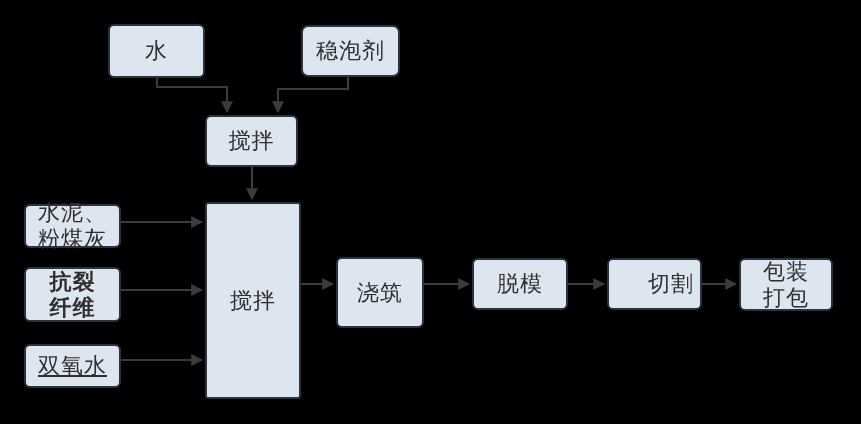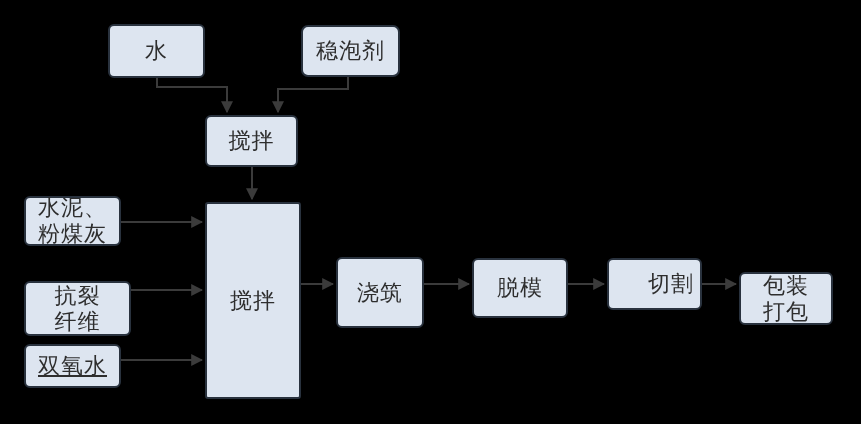--- a/index.html
+++ b/index.html
@@ -39,28 +39,28 @@
     text-align: center;
     color: #2e2e2e;
     font-size: 22px;
     line-height: 26px;
     white-space: pre-line;
     letter-spacing: 1px;
   }
   .n-water     { left:108px; top:24px;  width:97px; height:54px; }
   .n-foam      { left:301px; top:25px;  width:99px; height:52px;border-radius:7px; }
   .n-premix    { left:205px; top:115px; width:93px; height:52px; }
-  .n-cement    { left:24px;  top:196px; width:97px; height:50px; }
-  .n-fiber     { left:24px;  top:281px; width:107px; height:55px; }
+  .n-cement    { left:24px;  top:204px; width:97px; height:44px; }
+  .n-fiber     { left:24px;  top:267px; width:97px; height:55px;font-weight:bold; }
   .n-peroxide  { left:24px;  top:344px; width:97px; height:44px;text-decoration:underline; }
   .n-main      { left:205px; top:202px; width:96px; height:197px; border-radius:3px; }
   .n-pouring   { left:336px; top:257px; width:88px; height:71px; }
-  .n-demolding { left:472px; top:258px; width:96px; height:60px; }
+  .n-demolding { left:472px; top:258px; width:96px; height:52px; }
   .n-cutting   { left:607px; top:258px; width:95px; height:52px;padding-left:33px; }
-  .n-packing   { left:739px; top:272px; width:94px; height:53px; }
+  .n-packing   { left:739px; top:258px; width:94px; height:53px; }
 </style>
 </head>
 <body>
 
 <div class="canvas">
 
   <svg class="edges-layer" width="861" height="424" viewBox="0 0 861 424" xmlns="http://www.w3.org/2000/svg">
     <defs>
       <marker id="arrow" viewBox="0 0 10 10" refX="9" refY="5" markerWidth="6" markerHeight="6" orient="auto">
         <path d="M0,0 L10,5 L0,10 z" fill="#3b3b3b"></path>

